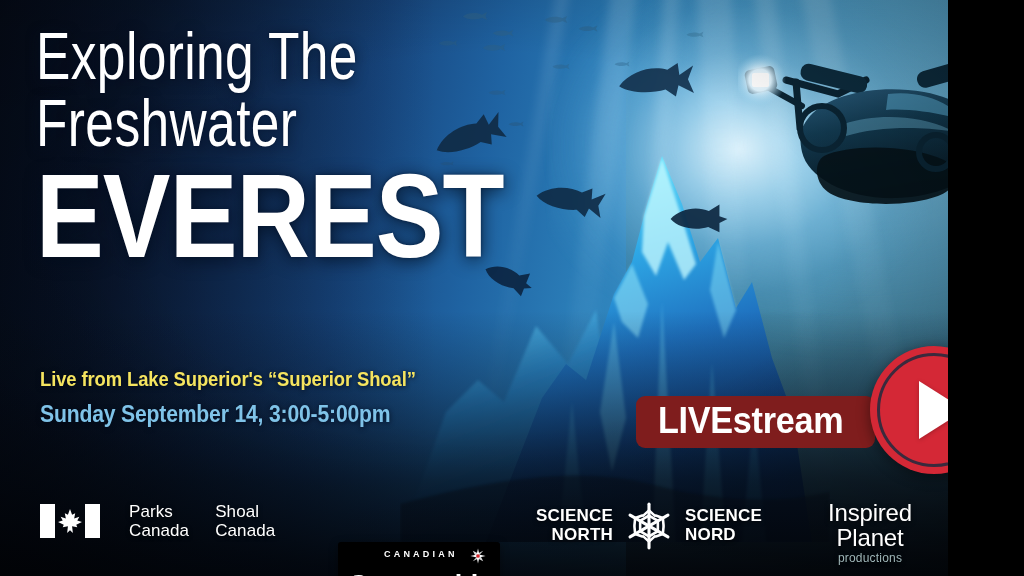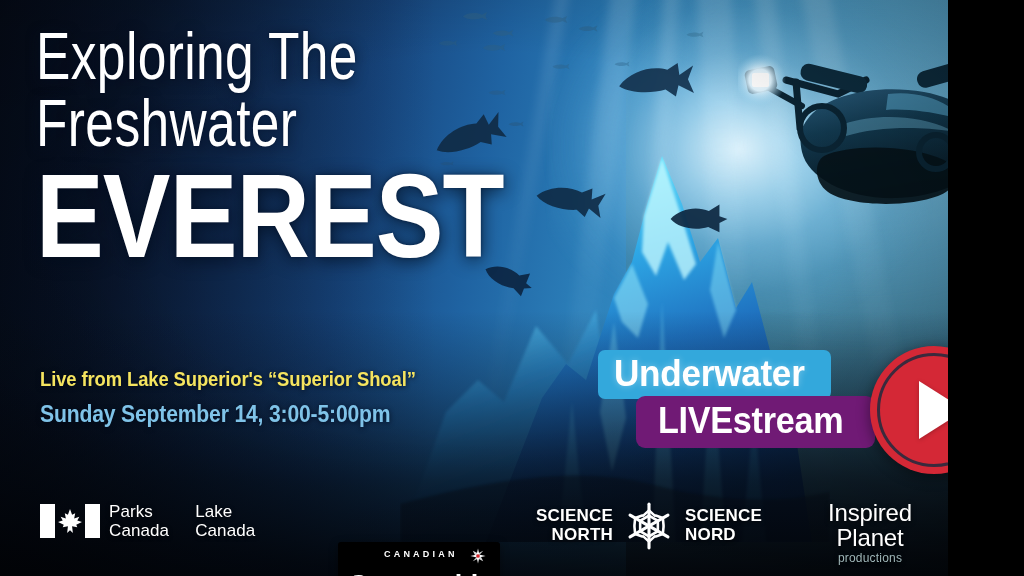--- a/index.html
+++ b/index.html
@@ -151,21 +151,21 @@
   }
   .badge-under span{
     font-weight:700; font-size:37px; line-height:1;
     color:#fff; letter-spacing:-.3px;
     transform:scaleX(.95); transform-origin:left center;
     display:inline-block;
     text-shadow:0 0 8px rgba(255,255,255,.35);
   }
   .badge-live{
     position:absolute; left:38px; top:52px;
-    background:#701a75;
+    background:#7f1d1d;
     border-radius:9px;
     padding:7px 22px 9px 22px;
     z-index:2;
   }
   .badge-live span{
     font-weight:700; font-size:36px; line-height:1;
     color:#fff; letter-spacing:-.3px;
     transform:scaleX(.95); transform-origin:left center;
     display:inline-block;
   }
@@ -191,21 +191,21 @@
     filter:drop-shadow(0 1px 2px rgba(0,0,0,.25));
   }
 
   
   .logos{
     position:absolute; left:0; right:0; bottom:0; height:90px;
     display:flex; align-items:center;
   }
 
   
-  .pc{ position:absolute; left:40px; top:16px; display:flex; align-items:center; gap:9px; }
+  .pc{ position:absolute; left:40px; top:16px; display:flex; align-items:center; gap:29px; }
   .pc-flag{ position:relative; width:60px; height:34px; }
   .pc-flag .bar{ position:absolute; top:0; width:15px; height:34px; background:#fff; }
   .pc-flag .bar.l{ left:0; } .pc-flag .bar.r{ right:0; }
   .pc-flag .leaf{ position:absolute; left:50%; top:50%; transform:translate(-50%,-50%); width:26px; height:28px; }
   .pc-txt{ display:flex; gap:26px; }
   .pc-txt div{
     color:#fff; font-size:17px; font-weight:400; line-height:1.12;
     letter-spacing:.1px;
     text-shadow:0 1px 4px rgba(0,0,0,.8);
   }
@@ -475,23 +475,20 @@
     <div class="t-line2">Freshwater</div>
     <div class="t-everest">EVEREST</div>
   </div>
 
   <div class="sub-block">
     <div class="sub-yellow">Live from Lake Superior's “Superior Shoal”</div>
     <div class="sub-blue">Sunday September 14, 3:00-5:00pm</div>
   </div>
 
   <div class="badge">
-    <div class="badge-under">
-      <span>Underwater</span>
-    </div>
     <div class="badge-live">
       <span>LIVEstream</span>
     </div>
     <div class="play-btn">
       <div class="play-ring"></div>
       <div class="play-tri"></div>
     </div>
   </div>
 
   <div class="logos">
@@ -503,21 +500,21 @@
         <svg class="leaf" viewBox="0 0 100 100">
           <path fill="#ffffff" d="M50 4 L58 26 L70 20 L66 40 L86 34 L78 48 L96 54 L74 64 L78 74 L58 70 L61 96 L50 86 L39 96 L42 70 L22 74 L26 64 L4 54 L22 48 L14 34 L34 40 L30 20 L42 26 Z"></path>
         </svg>
       </div>
       <div class="pc-txt">
         <div>
           <span>Parks</span><br>
           <span>Canada</span>
         </div>
         <div>
-          <span>Lake</span><br>
+          <span>Shoal</span><br>
           <span>Canada</span>
         </div>
       </div>
     </div>
 
     <div class="cg">
       <div class="cg-inner">
         <div class="cg-canadian">CANADIAN</div>
         <div class="cg-geo">Geographic</div>
         <svg class="cg-rose" viewBox="0 0 40 40">

